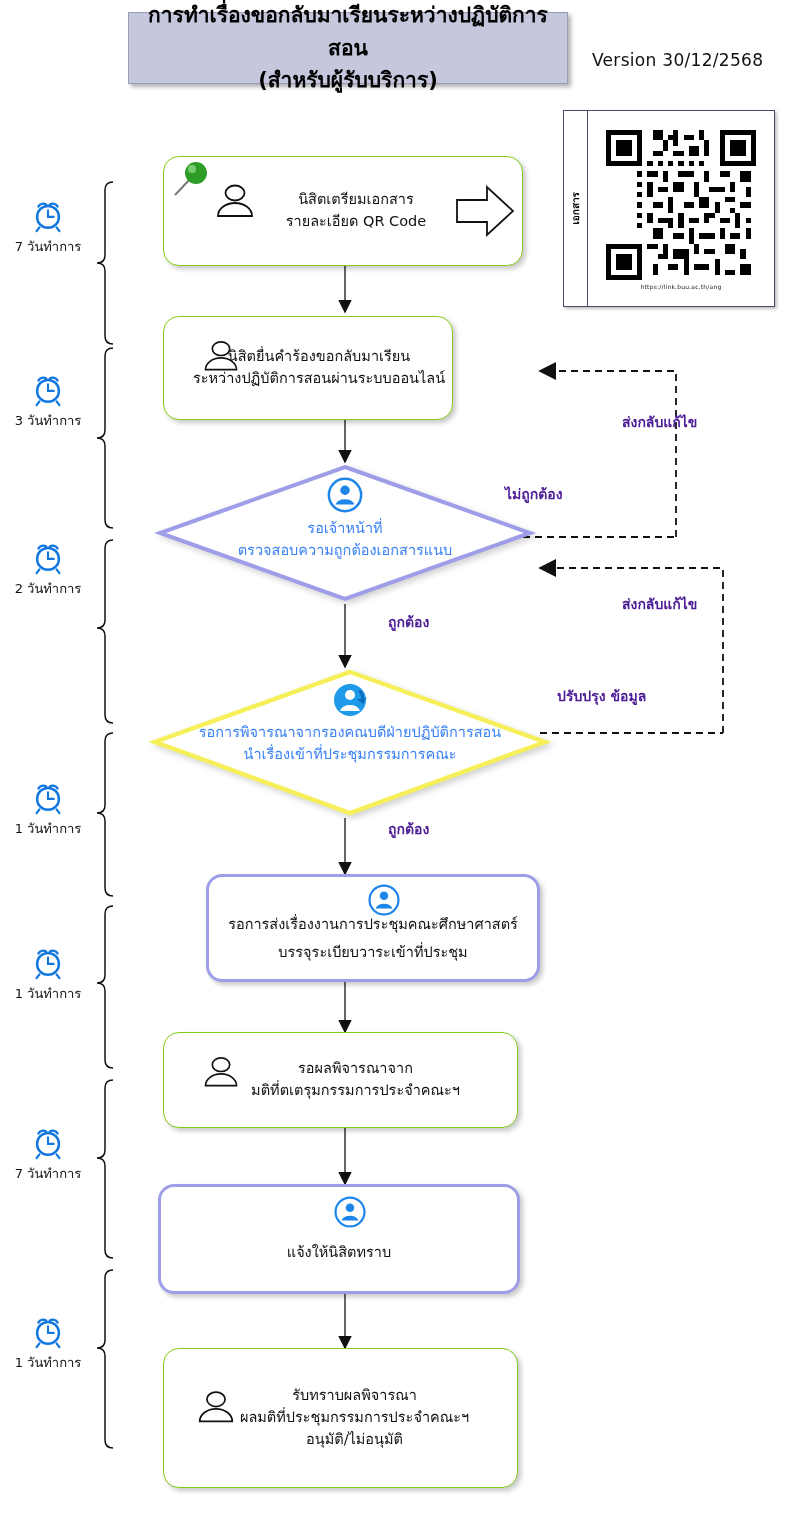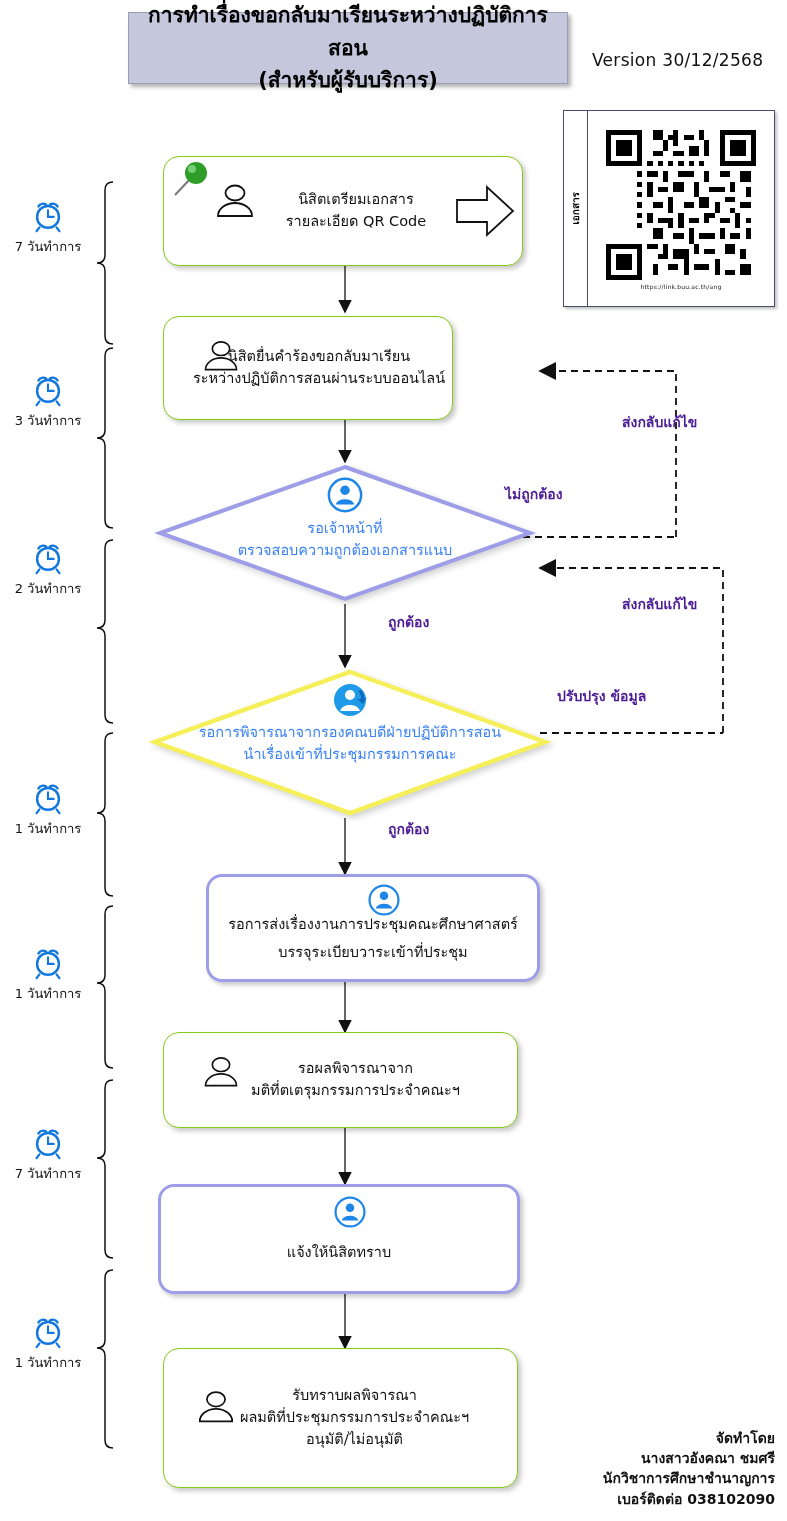--- a/index.html
+++ b/index.html
@@ -482,20 +482,14 @@
   <div class="edge-label" style="left:622px; top:413px;">ส่งกลับแก้ไข</div>
   <div class="edge-label" style="left:505px; top:485px;">ไม่ถูกต้อง</div>
   <div class="edge-label" style="left:622px; top:595px;">ส่งกลับแก้ไข</div>
   <div class="edge-label" style="left:388px; top:613px;">ถูกต้อง</div>
   <div class="edge-label" style="left:557px; top:687px; text-align:left;">
     <span>ปรับปรุง</span>
     <span>ข้อมูล</span>
   </div>
   <div class="edge-label" style="left:388px; top:820px;">ถูกต้อง</div>
 
-  <div class="footer">
-    <span>จัดทำโดย</span>
-    <span>นางสาวอังคณา  ชมศรี</span>
-    <span>นักวิชาการศึกษาชำนาญการ</span>
-    <span>เบอร์ติดต่อ 038102090</span>
-  </div>
 
 </div>
 
 </body></html>

